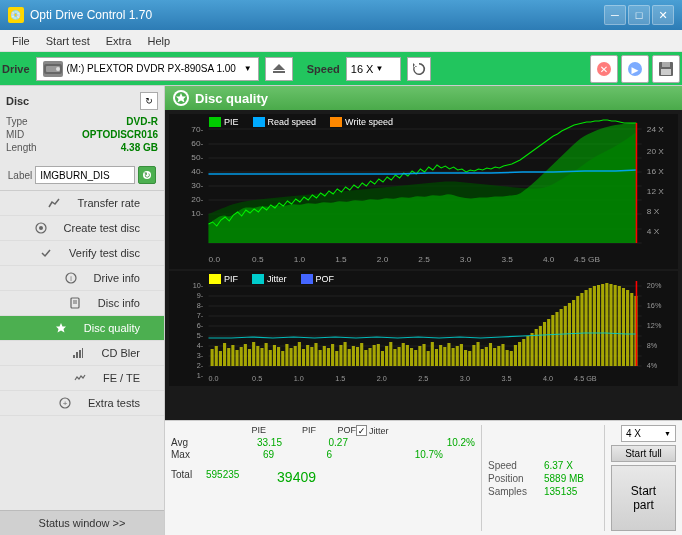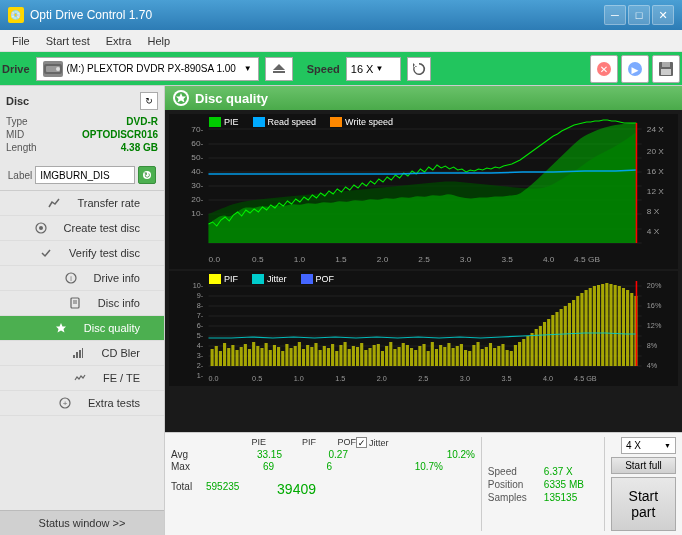--- a/index.html
+++ b/index.html
@@ -555,33 +555,33 @@
 
       <div style="width:1px;background:#ccc;margin:0 6px;"></div>
 
       <div style="display:flex;flex-direction:column;gap:2px;min-width:110px;justify-content:center;">
         <div style="display:flex;gap:4px;align-items:center;">
           <span style="font-size:10px;color:#555;min-width:52px;">Speed</span>
           <span style="font-size:10px;color:#00aa00;">6.37 X</span>
         </div>
         <div style="display:flex;gap:4px;align-items:center;">
           <span style="font-size:10px;color:#555;min-width:52px;">Position</span>
-          <span style="font-size:10px;color:#00aa00;">6335 MB</span>
+          <span style="font-size:10px;color:#00aa00;">5889 MB</span>
         </div>
         <div style="display:flex;gap:4px;align-items:center;">
           <span style="font-size:10px;color:#555;min-width:52px;">Samples</span>
           <span style="font-size:10px;color:#00aa00;">135135</span>
         </div>
       </div>
 
       <div style="width:1px;background:#ccc;margin:0 6px;"></div>
 
       <div style="display:flex;flex-direction:column;gap:3px;justify-content:center;align-items:flex-end;">
         <div style="display:flex;align-items:center;gap:3px;background:white;border:1px solid #aaa;padding:2px 4px;font-size:10px;min-width:55px;cursor:pointer;justify-content:space-between;">
           <span>4 X</span>
           <span style="font-size:7px;">▼</span>
         </div>
         <button style="background:linear-gradient(to bottom,#e8e8e8,#d0d0d0);border:1px solid #aaa;padding:2px 8px;font-size:10px;cursor:pointer;min-width:65px;">Start full</button>
-        <button style="background:linear-gradient(to bottom,#e8e8e8,#d0d0d0);border:1px solid #aaa;padding:10px 8px;font-size:14px;cursor:pointer;min-width:65px;">Start part</button>
+        <button style="background:linear-gradient(to bottom,#e8e8e8,#d0d0d0);border:1px solid #aaa;padding:18px 8px;font-size:12px;cursor:pointer;min-width:65px;">Start part</button>
       </div>
     </div>
   </div>
 </div>
 
 </body></html>

